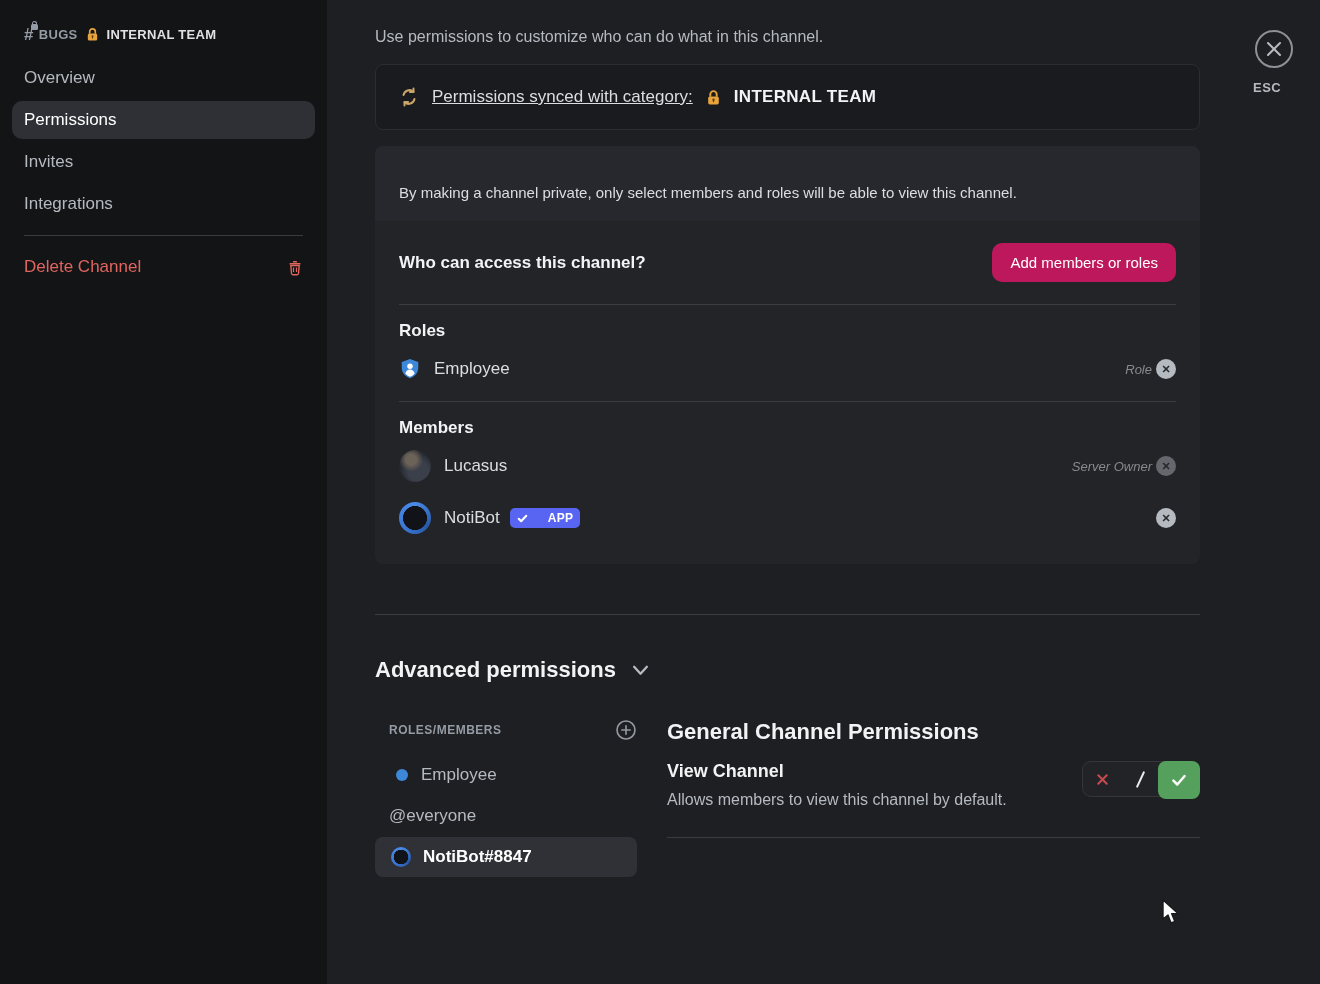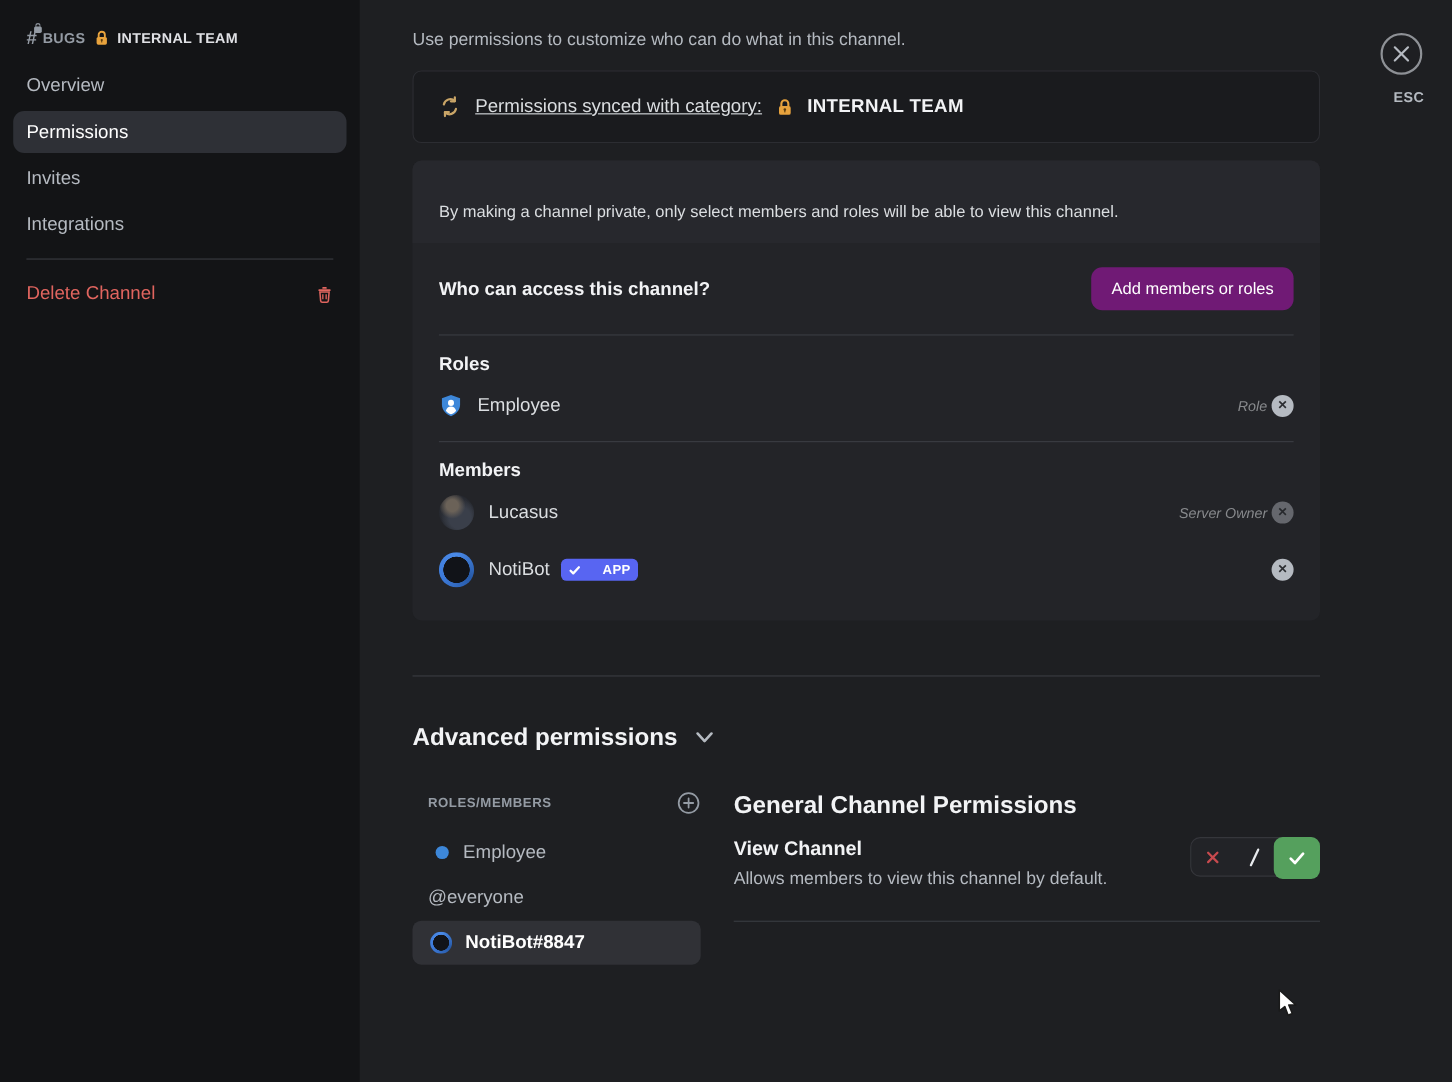--- a/index.html
+++ b/index.html
@@ -50,21 +50,21 @@
   }
   .toggle .knob {
     position:absolute; top:3px; right:3px; width:24px; height:24px; border-radius:50%;
     background:#ffffff; display:flex; align-items:center; justify-content:center;
   }
   .pc-desc { margin-top:16px; font-size:15px; color:#dbdee1; }
   .card-body { padding:0 24px 14px; }
   .access-row { display:flex; align-items:center; padding:22px 0; }
   .access-q { font-size:17px; font-weight:bold; color:#f2f3f5; }
   .btn-blurple {
-    margin-left:auto; background:#701a75; color:#fff; border:none; border-radius:10px;
+    margin-left:auto; background:#be185d; color:#fff; border:none; border-radius:10px;
     font-size:15px; font-family:inherit; padding:11px 18px; cursor:pointer;
   }
   .section { border-top:1px solid #3b3d43; padding:16px 0 6px; }
   .section h3 { font-size:17px; font-weight:bold; color:#f2f3f5; margin-bottom:2px; }
   .p-row { display:flex; align-items:center; height:52px; }
   .row-name { font-size:17px; color:#dbdee1; margin-left:13px; }
   .row-tag { font-size:13px; color:#87898c; margin-left:auto; margin-right:4px;font-style:italic; }
   .x-circle {
     width:20px; height:20px; border-radius:50%; background:#b5bac1; color:#2b2d31;
     border:none; font-size:11px; font-weight:bold; line-height:20px; text-align:center;
@@ -115,21 +115,21 @@
   .perm-name { font-size:18px; font-weight:bold; color:#f2f3f5; }
   .perm-desc { font-size:16px; color:#b5bac1; margin-top:9px; }
   .tri-toggle {
     margin-left:auto; display:flex; align-items:stretch; height:36px;
     background:#222327; border:1px solid #35363b; border-radius:9px;
   }
   .tri-btn { width:38px; border:none; background:transparent; cursor:pointer; display:flex; align-items:center; justify-content:center; padding:0; }
   .tri-btn.allow { width:42px; background:#55a05d; border-radius:8px; margin:-1px; height:38px; }
   .hr-thin { margin-top:28px; border-top:1px solid #3a3c42; }
   
-  .close-area { position:absolute; left:1253px; top:28px; width:42px; text-align:right; }
+  .close-area { position:absolute; left:1253px; top:28px; width:42px; text-align:left; }
   .close-btn { background:transparent; border:none; cursor:pointer; padding:0; }
   .esc { display:block; margin-top:6px; font-size:13px; font-weight:bold; color:#b5bac1; letter-spacing:.5px; }
   .cursor { position:absolute; left:1160px; top:898px; pointer-events:none; }
 </style>
 </head>
 <body>
 
 <div class="app">
 
   <aside class="sidebar">

